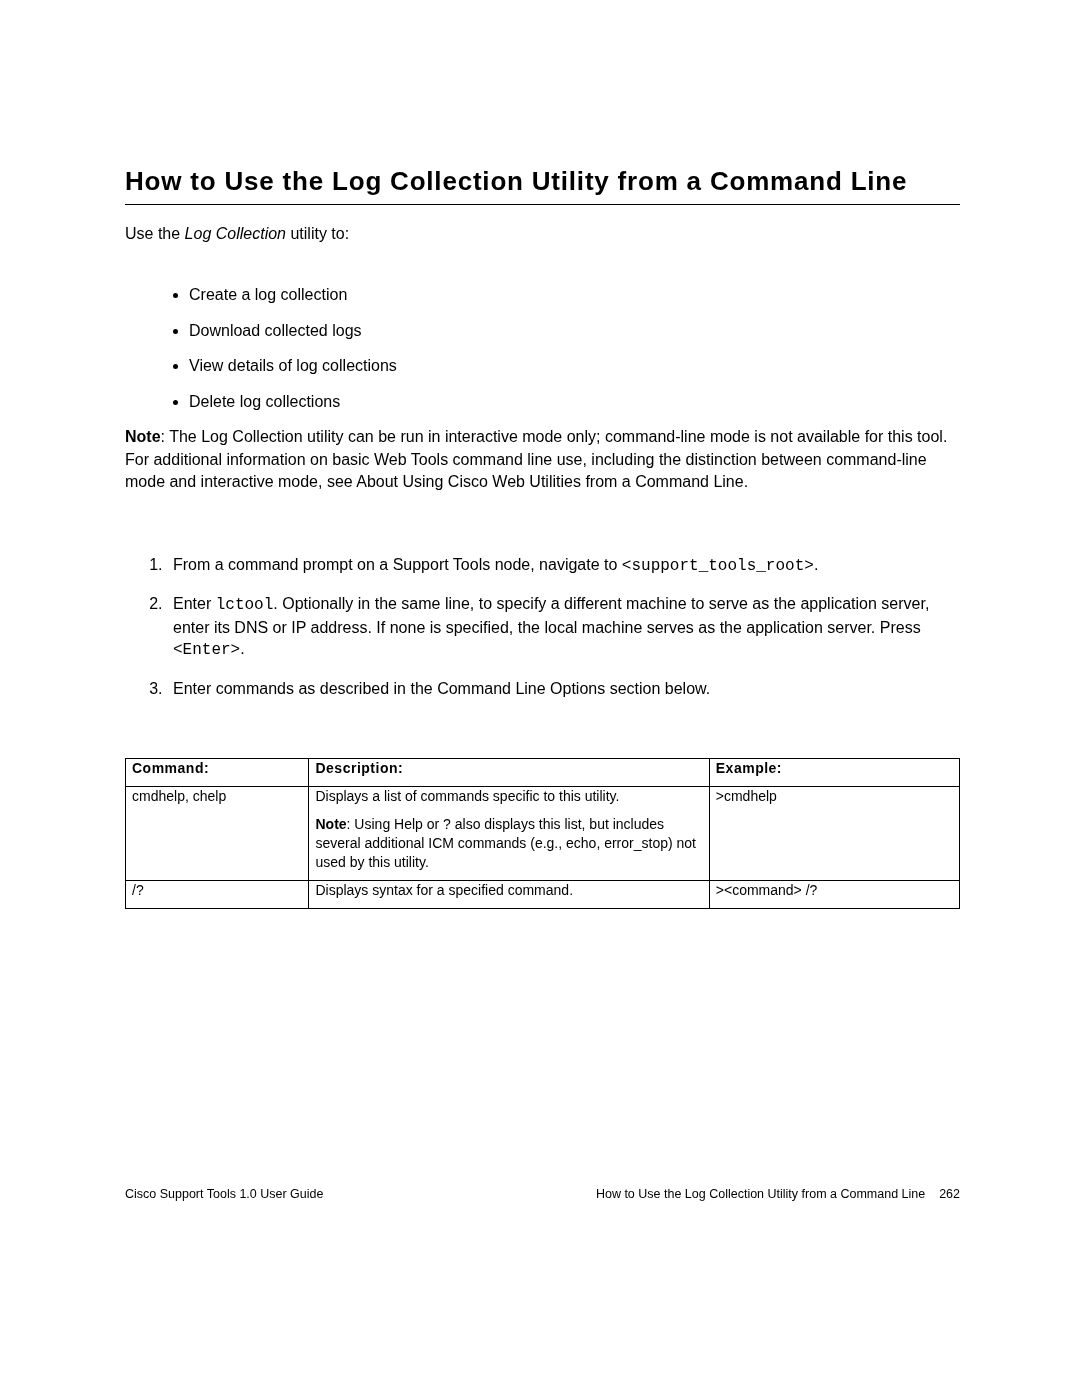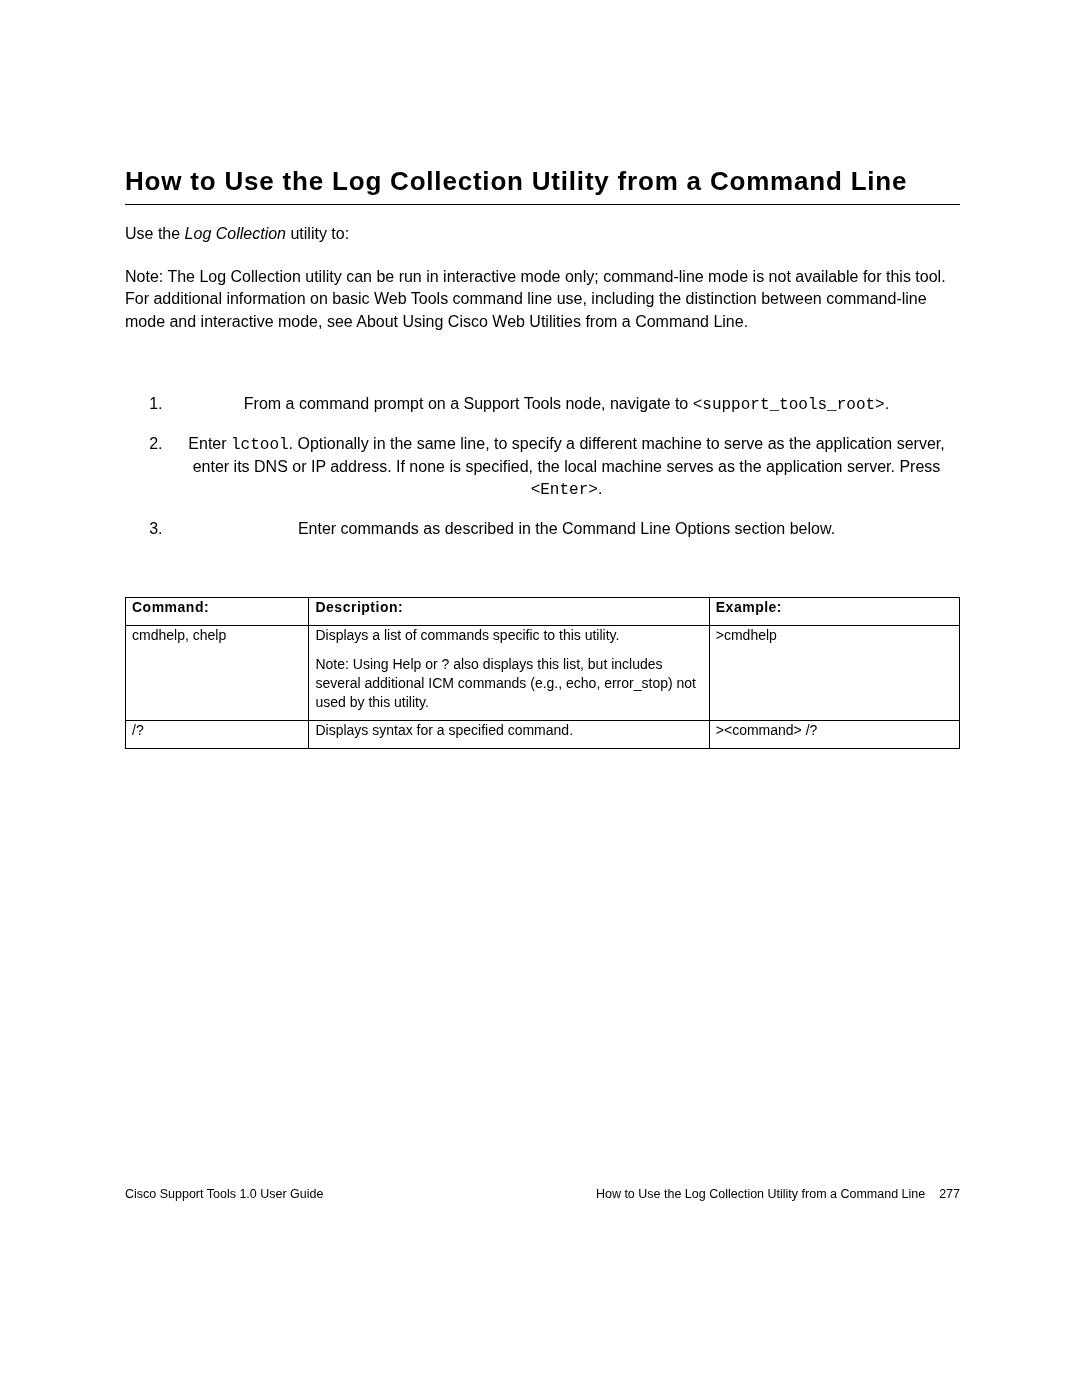--- a/index.html
+++ b/index.html
@@ -23,21 +23,21 @@
     letter-spacing: 0.8px;
     margin: 0 0 4px 0;
     line-height: 1.25;
   }
   .title-rule {
     border: 0;
     border-top: 1.5px solid #000;
     margin: 6px 0 18px 0;
   }
   .intro {
-    margin: 0 0 22px 0;
+    margin: 0 0 40px 0;
   }
   ul.bullets {
     list-style: disc;
     margin: 0 0 10px 0;
     padding-left: 64px;
   }
   ul.bullets li {
     margin-bottom: 14px;
   }
   .note-block {
@@ -53,21 +53,20 @@
   .para {
     margin: 0 0 24px 0;
   }
   ol.steps {
     margin: 0 0 58px 0;
     padding-left: 42px;
   }
   ol.steps li {
     margin-bottom: 16px;
     padding-left: 6px;
-    text-align: center;
   }
   .code { font-family: "Courier New", monospace; }
   h3 {
     font-size: 16px;
     font-weight: 700;
     letter-spacing: 0.5px;
     margin: 0 0 22px 0;
   }
   table.cmd {
     width: 100%;
@@ -91,35 +90,41 @@
   .footer {
     position: absolute;
     width: 1080px;
     top: 1186px;
     left: 0;
     padding: 0 120px 0 125px;
     font-size: 12.5px;
   }
   .footer-left { float: left; }
   .footer-right { float: right; }
-  .strong { font-weight: 400; }
+  .strong { font-weight: 700; }
   .italic { font-style: italic; }
 </style>
 </head>
 <body>
 
 <div class="page">
 
   <h1>How to Use the Log Collection Utility from a Command Line</h1>
   <hr class="title-rule">
 
   <p class="intro">
     <span>Use the </span><span class="italic">Log Collection</span><span> utility to:</span>
   </p>
 
+  <ul class="bullets">
+    <li>Create a log collection</li>
+    <li>Download collected logs</li>
+    <li>View details of log collections</li>
+    <li>Delete log collections</li>
+  </ul>
 
   <p class="note-block">
     <span class="strong">Note</span><span>: The Log Collection utility can be run in interactive mode only; command-line mode is not available for this tool. For additional information on basic Web Tools command line use, including the distinction between command-line mode and interactive mode, see About Using Cisco Web Utilities from a Command Line.</span>
   </p>
 
 
 
   <ol class="steps">
     <li>
       <span>From a command prompt on a Support Tools node, navigate to </span><span class="code">&lt;support_tools_root&gt;</span><span>.</span>
@@ -158,15 +163,15 @@
     </tbody>
   </table>
 
 </div>
 
 <div class="footer">
   <span class="footer-left">Cisco Support Tools 1.0 User Guide</span>
   <span class="footer-right">
     <span>How to Use the Log Collection Utility from a Command Line</span>
     &nbsp;&nbsp;
-    <span>277</span>
+    <span>262</span>
   </span>
 </div>
 
 </body></html>

